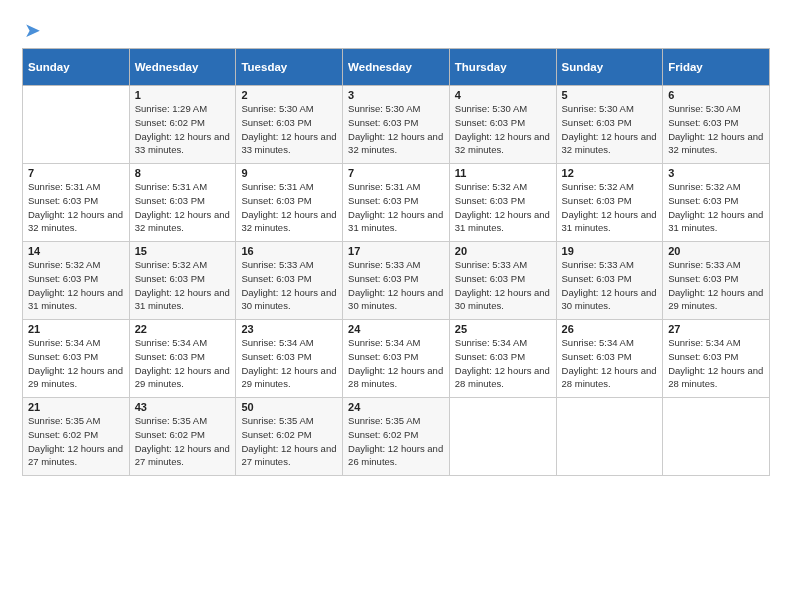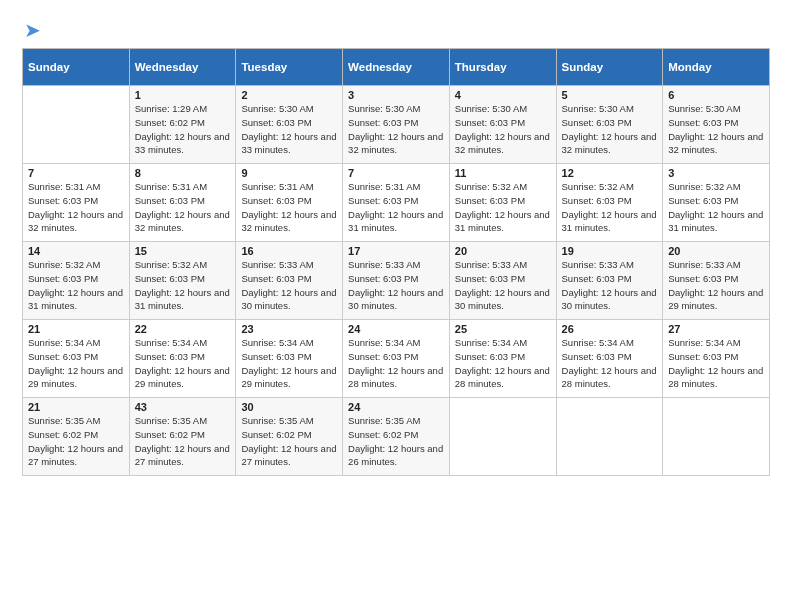--- a/index.html
+++ b/index.html
@@ -119,21 +119,21 @@
   <div class="subtitle"></div>
   <table>
     <thead>
       <tr>
       <th>Sunday</th>
           <th>Wednesday</th>
           <th>Tuesday</th>
           <th>Wednesday</th>
           <th>Thursday</th>
           <th>Sunday</th>
-          <th>Monday</th>
+          <th>Friday</th>
         </tr>
     </thead>
     <tbody id="calendar-body">
     <tr>
           <td class="empty-cell"></td>
           <td>
             <span class="day-num">1</span>
             <div class="cell-info">Sunrise: 1:29 AM
 Sunset: 6:02 PM
 Daylight: 12 hours
@@ -337,21 +337,21 @@
 and 27 minutes.</div>
           </td>
           <td>
             <span class="day-num">43</span>
             <div class="cell-info">Sunrise: 5:35 AM
 Sunset: 6:02 PM
 Daylight: 12 hours
 and 27 minutes.</div>
           </td>
           <td>
-            <span class="day-num">30</span>
+            <span class="day-num">50</span>
             <div class="cell-info">Sunrise: 5:35 AM
 Sunset: 6:02 PM
 Daylight: 12 hours
 and 27 minutes.</div>
           </td>
           <td>
             <span class="day-num">24</span>
             <div class="cell-info">Sunrise: 5:35 AM
 Sunset: 6:02 PM
 Daylight: 12 hours

